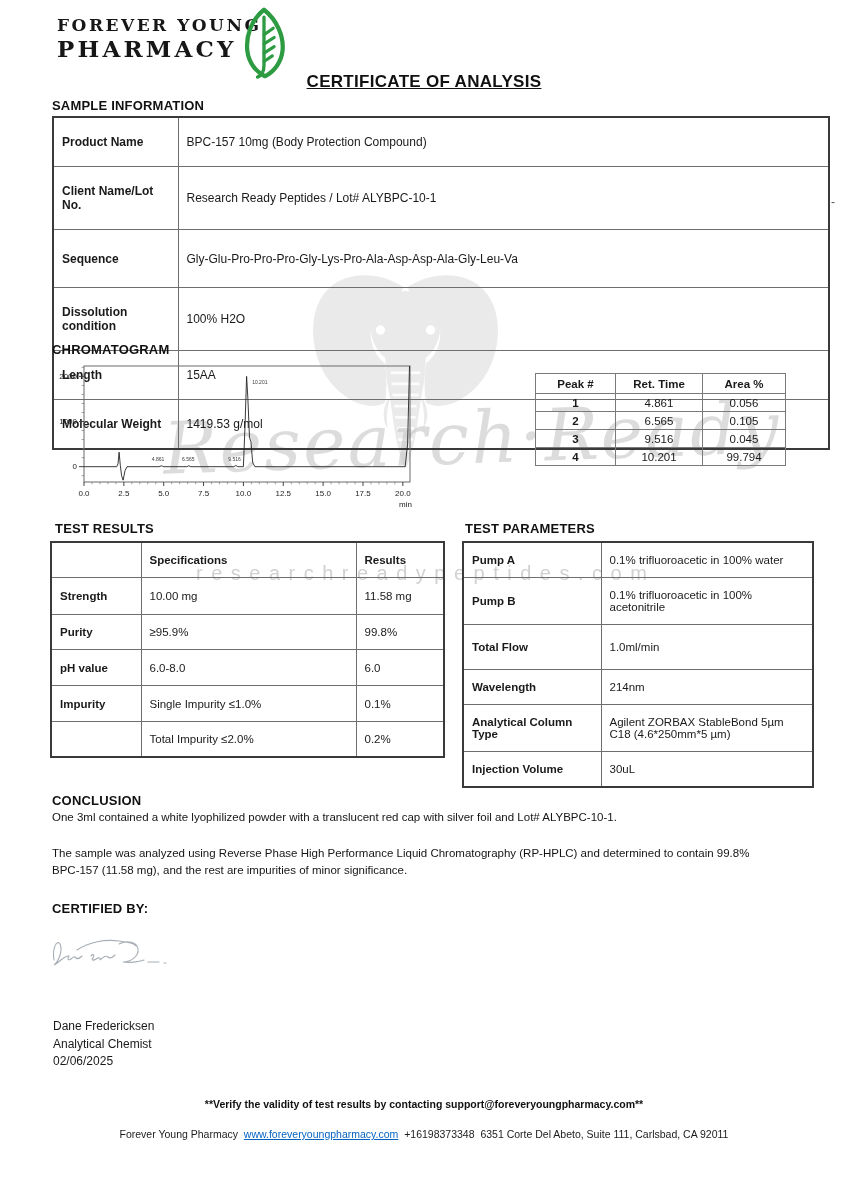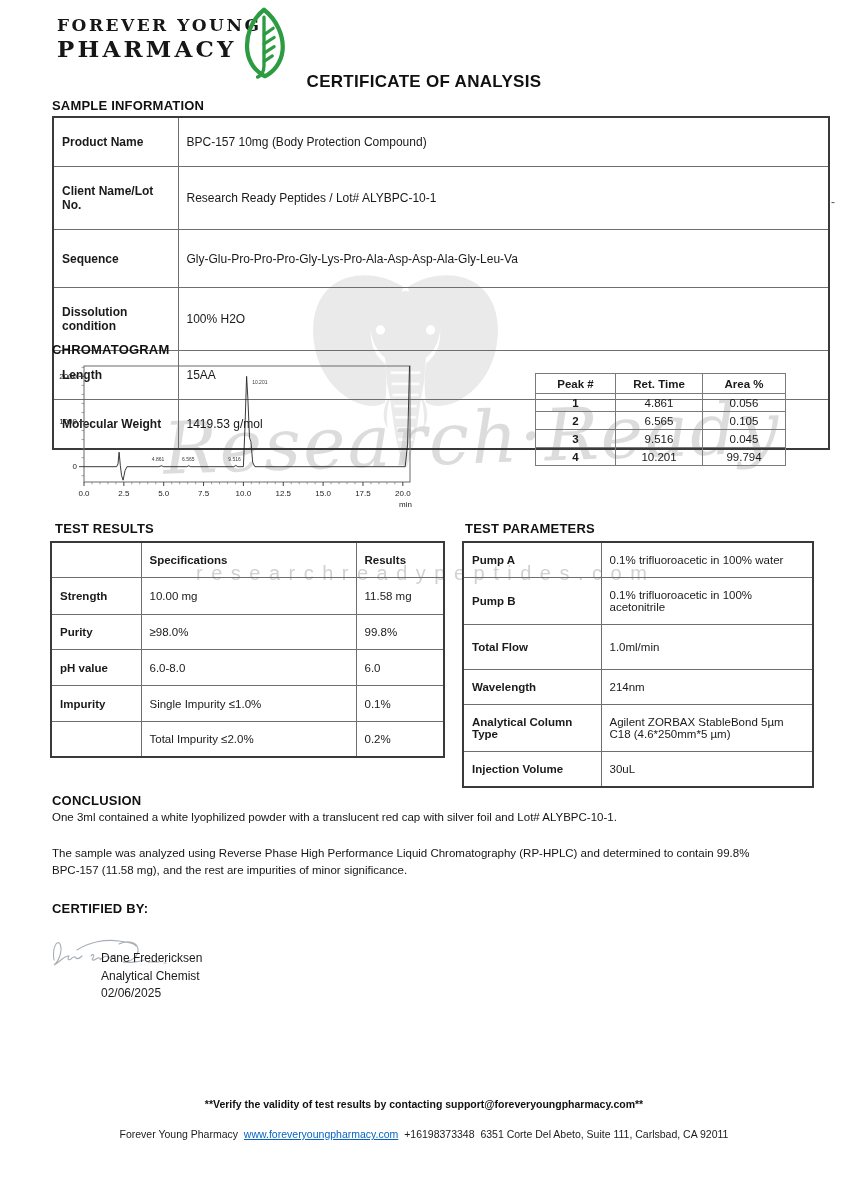--- a/index.html
+++ b/index.html
@@ -15,21 +15,21 @@
   .wm-peptides{position:absolute;left:192px;top:488px;font-size:60px;font-weight:bold;
              letter-spacing:13px;color:transparent;-webkit-text-stroke:2px #cfcfcf;opacity:.75;white-space:nowrap;}
   .wm-domain{position:absolute;left:196px;top:562px;font-size:20px;letter-spacing:8.5px;
              color:#c9c9c9;opacity:.85;white-space:nowrap;}
   
   .logo{left:57px;top:17px;font-family:"DejaVu Serif",serif;font-weight:bold;color:#161616;line-height:1.05;}
   .logo-l1{font-size:17px;letter-spacing:2.5px;}
   .logo-l2{font-size:23px;letter-spacing:3.2px;margin-top:2px;}
   .leaf{left:240px;top:6px;}
   .title{left:0;right:0;top:72px;text-align:center;font-size:17px;font-weight:bold;
-         letter-spacing:.3px;color:#111;}
+         text-decoration:underline;letter-spacing:.3px;color:#111;}
   .h{font-size:13px;font-weight:bold;color:#111;letter-spacing:.2px;}
   
   table{border-collapse:collapse;table-layout:fixed;background:transparent;}
   .doc-table{border:2px solid #3a3a3a;}
   .doc-table td{border:1px solid #6e6e6e;font-size:12px;padding:17px 8px;vertical-align:middle;}
   .doc-table td.lbl{font-weight:bold;}
   .peak-table{border:1.5px solid #555;margin-left:48px;}
   .peak-table td,.peak-table th{border:1px solid #7a7a7a;font-size:11.5px;text-align:center;padding:1px 4px;}
   .peak-table th{font-weight:bold;}
   .tt td{font-size:11.5px;padding:11px 8px;}
@@ -252,21 +252,21 @@
       <td class="lbl">Specifications</td>
       <td class="lbl">Results</td>
         </tr>
     <tr style="height:37px">
       <td class="lbl">Strength</td>
       <td>10.00 mg</td>
       <td>11.58 mg</td>
         </tr>
     <tr style="height:22px">
       <td class="lbl">Purity</td>
-      <td>≥98.0%</td>
+      <td>≥95.9%</td>
       <td>99.8%</td>
         </tr>
     <tr style="height:36px">
       <td class="lbl">pH value</td>
       <td>6.0-8.0</td>
       <td>6.0</td>
         </tr>
     <tr style="height:36px">
       <td class="lbl">Impurity</td>
       <td>Single Impurity ≤1.0%</td>
@@ -315,21 +315,21 @@
     </table>
 
   <div class="abs z h" style="left:52px;top:793px;">CONCLUSION</div>
   <div class="abs z body-text" style="left:52px;top:809px;width:782px;">One 3ml contained a white lyophilized powder with a translucent red cap with silver foil and Lot# ALYBPC-10-1.</div>
   <div class="abs z body-text" style="left:52px;top:845px;width:700px;">The sample was analyzed using Reverse Phase High Performance Liquid Chromatography (RP-HPLC) and determined to contain 99.8% BPC-157 (11.58 mg), and the rest are impurities of minor significance.</div>
 
   <div class="abs z h" style="left:52px;top:901px;">CERTIFIED BY:</div>
   <svg class="abs z" style="left:46px;top:928px;" width="135" height="48" viewBox="0 0 135 48">
     <path d="M8,32 C6,20 11,11 14,16 C17,22 13,33 8,37 C15,33 19,27 23,28 C21,31 22,33 25,31 C27,29 29,28 30,30 C32,32 34,30 36,28 M31,22 C43,14 59,11 73,13 C81,14 88,15 90,18 M45,28 C47,25 49,27 47,30 C45,32 47,33 50,31 C53,29 55,30 54,32 C57,29 60,27 62,29 C64,31 67,29 69,27 M73,16 C81,12 91,14 92,21 C93,28 85,34 77,34 C83,35 93,34 98,32 M102,34 L113,34 M118,35 L120,35" fill="none" stroke="#98a0a8" stroke-width="1.1" stroke-linecap="round" opacity=".85"></path>
   </svg>
-  <div class="abs z sig-block" style="left:53px;top:950px;margin-left:48px;">
+  <div class="abs z sig-block" style="left:53px;top:1018px;">
     <div>Dane Fredericksen</div>
     <div>Analytical Chemist</div>
     <div>02/06/2025</div>
   </div>
 
   <div class="abs z foot-verify">**Verify the validity of test results by contacting support@foreveryoungpharmacy.com**</div>
   <div class="abs z foot-info">
     <span>Forever Young Pharmacy</span>&nbsp;
     <span class="foot-link" id="footer-link" style="color: rgb(5, 99, 193);">www.foreveryoungpharmacy.com</span>&nbsp;
     <span>+16198373348</span>&nbsp;

